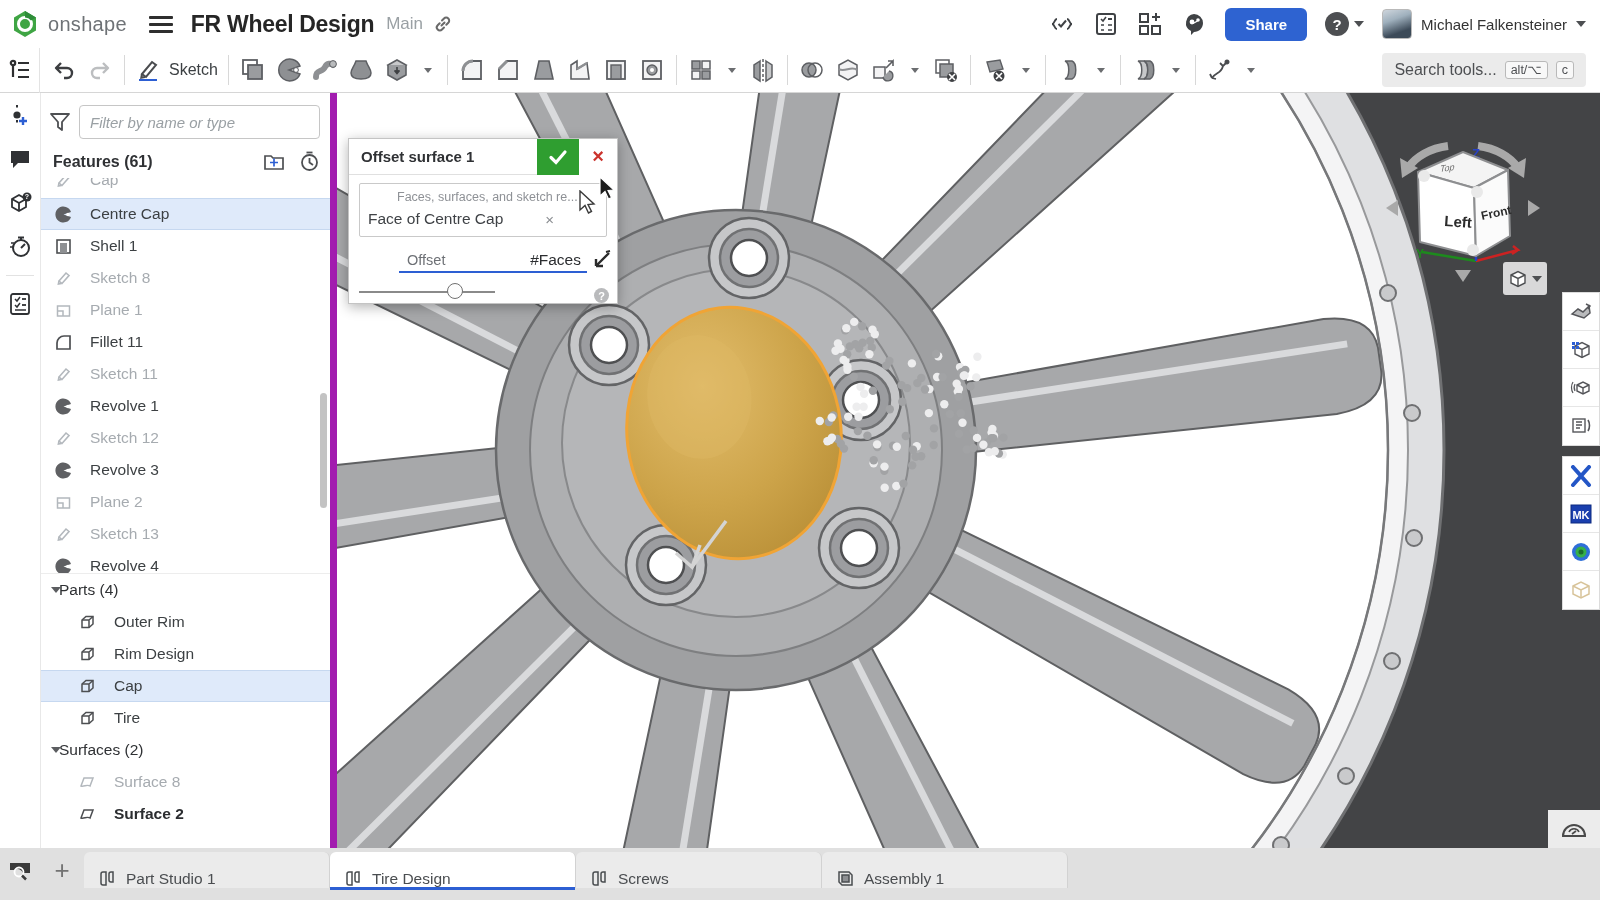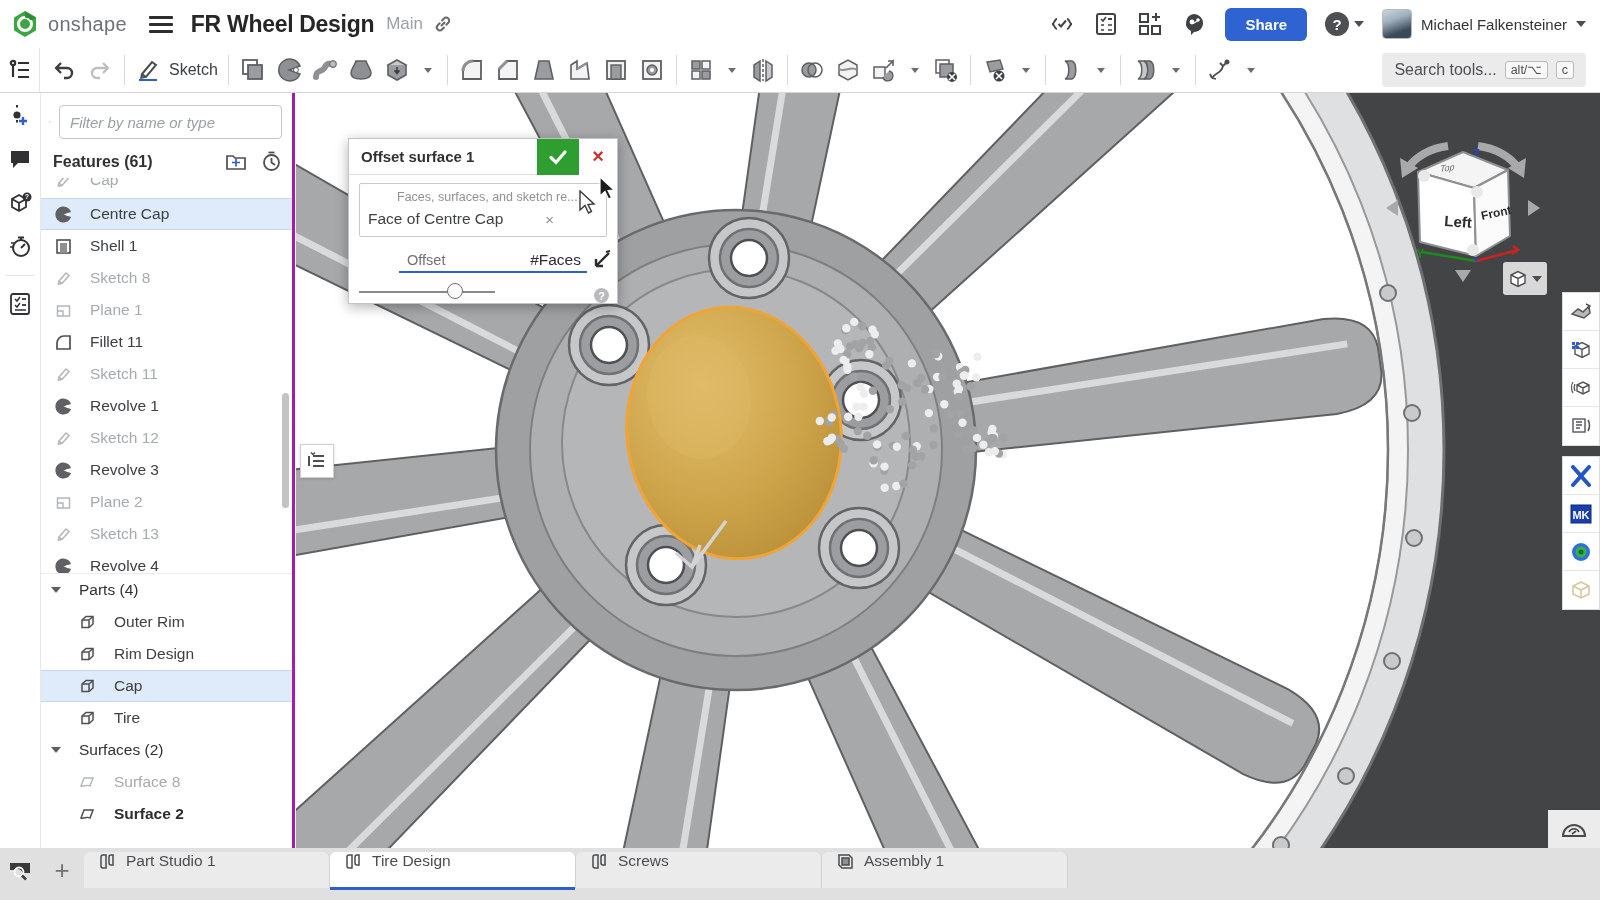--- a/index.html
+++ b/index.html
@@ -51,38 +51,38 @@
   .kbd { background:#f8f8f8; border:1px solid #b9b9b9; border-radius:3px; font-size:12.5px;
     color:#4d4f52; padding:2px 5px; line-height:1; }
 
   
   #left-rail { position:absolute; left:0; top:93px; width:40px; height:755px; background:#fff; }
   .rail-ico { width:40px; height:44px; display:flex; align-items:center; justify-content:center;
     color:#2f3134; cursor:pointer; }
   .rail-sep { height:1px; background:#e2e2e2; margin:6px 6px; }
 
   
-  #left-panel { position:absolute; left:40px; top:93px; width:255px; height:755px; background:#fff;
-    border-right:3px solid #a21caf; border-left:1px solid #e8e8e8; }
+  #left-panel { position:absolute; left:40px; top:93px; width:297px; height:755px; background:#fff;
+    border-right:7px solid #a21caf; border-left:1px solid #e8e8e8; }
   .filter-row { display:flex; align-items:center; gap:8px; padding:12px 10px 8px 8px; }
   .filter-input { flex:1; height:34px; border:1px solid #c6c6c6; border-radius:4px; padding:0 10px;
     font-size:15px; font-style:italic; color:#555; font-family:"Liberation Sans",sans-serif; }
   .filter-input::placeholder { color:#9aa0a4; font-style:italic; }
   .feat-header { display:flex; align-items:center; padding:4px 10px 6px 12px; }
   .feat-header .fh-label { font-size:16px; font-weight:bold; color:#2f3134; }
   .fh-icons { margin-left:auto; display:flex; gap:14px; color:#4d4f52; }
   .flist { position:relative; height:396px; overflow:hidden; border-bottom:1px solid #ededed; }
   .frow { display:flex; align-items:center; gap:18px; height:32px; padding:0 8px 0 14px;
     font-size:15.5px; color:#3c4043; cursor:pointer; }
   .frow .fico { width:17px; height:17px; flex:none; color:#4d4f52; }
   .frow.suppressed { color:#a6abb0; } .frow.suppressed .fico { color:#b3b8bd; }
   .frow.selected { background:#dfeafa; border-top:1px solid #c6d8f0; border-bottom:1px solid #c6d8f0; }
   .frow.bold { font-weight:bold; color:#2b2d30; }
   .cut-top { height:20px; overflow:hidden; } .cut-top .frow { margin-top:-14px; }
-  .sec-header { display:flex; align-items:center; gap:20px; height:32px; padding:0 8px;
+  .sec-header { display:flex; align-items:center; gap:0; height:32px; padding:0 8px;
     font-size:15.5px; color:#2f3134; cursor:pointer; }
   .sec-chev { width:0;height:0;border-top:5px solid transparent;border-bottom:5px solid transparent;
     border-left:6px solid #5b5d60; transform:rotate(90deg); margin-left:4px; }
   .indent { padding-left:38px; }
   .scrollbar { position:absolute; right:3px; top:215px; width:7px; height:115px; background:#c3c3c3;
     border-radius:4px; }
 
   
   #canvas { position:absolute; left:296px; top:93px; width:1304px; height:755px; background:#fff; overflow:hidden; }
   #expand-btn { position:absolute; left:300px; top:444px; width:34px; height:34px; background:#fff;
@@ -130,21 +130,21 @@
     display:flex; align-items:center; justify-content:center; color:#4a4a4a; cursor:pointer; }
 
   
   #bottombar { position:absolute; left:0; top:848px; width:1600px; height:52px; background:#e0e0e0; }
   .bb-inner { display:flex; align-items:flex-start; height:36px; }
   .bb-ico { width:40px; height:36px; display:flex; align-items:center; justify-content:center;
     color:#3a3a3a; cursor:pointer; }
   .bb-plus { width:44px; height:36px; display:flex; align-items:center; justify-content:center;
     color:#737373; font-size:26px; cursor:pointer; }
   .tab { width:246px; height:36px; background:#ebebeb; border-right:1px solid #d2d2d2;
-    display:flex; align-items:flex-start; gap:9px; padding:0 14px; font-size:15.5px; color:#4a4d50;
+    display:flex; align-items:flex-end; gap:9px; padding:0 14px; font-size:15.5px; color:#4a4d50;
     cursor:pointer; position:relative; border-top-left-radius:6px; border-top-right-radius:6px; }
   .tab:first-of-type { margin-left:16px; }
   .tab.active { background:#fff; }
   .tab.active::after { content:""; position:absolute; left:0; right:0; bottom:-2px; height:3px; background:#2d5fd3; }
   .tab .tico { color:#4a4d50; flex:none; }
 
   
   .cursor { position:absolute; pointer-events:none; }
 </style>
 </head>

